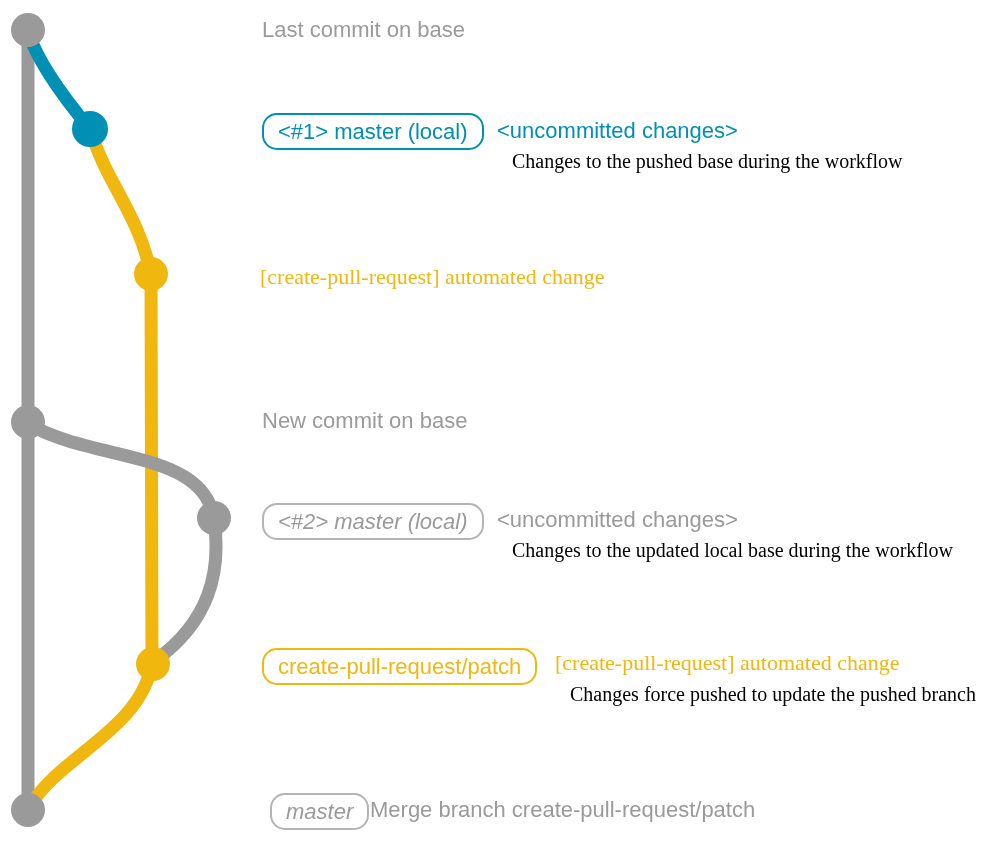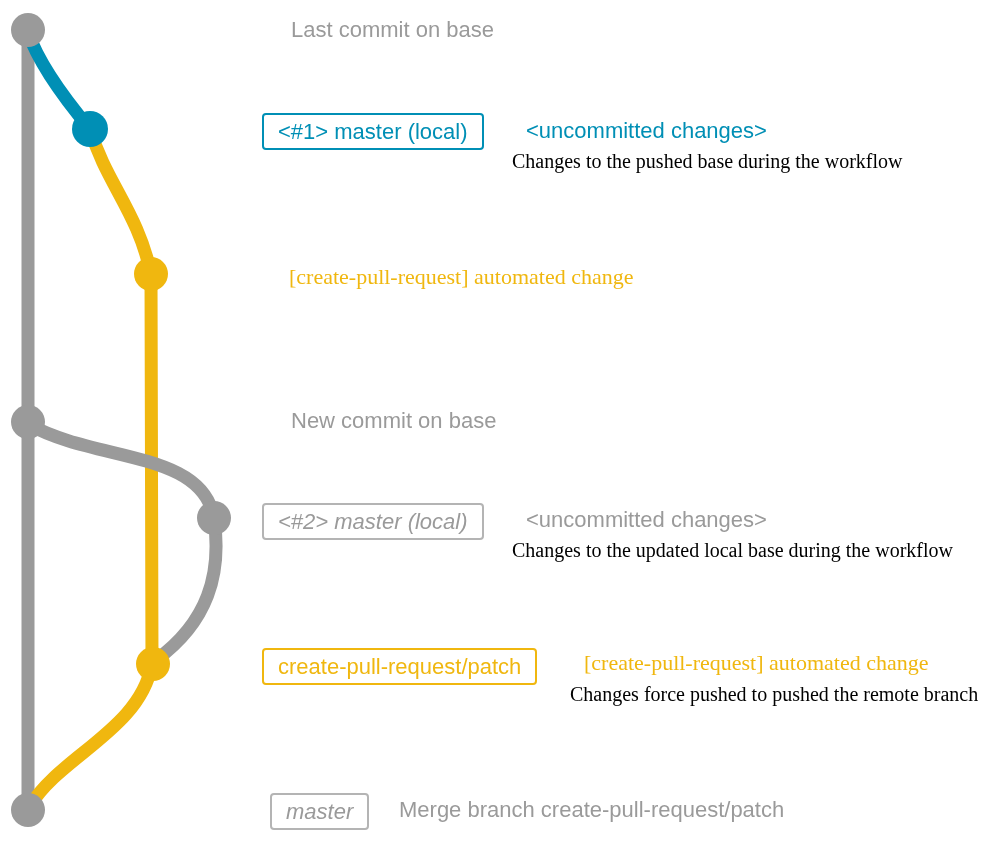--- a/index.html
+++ b/index.html
@@ -6,27 +6,27 @@
   .stage{position:relative;width:988px;height:843px;overflow:hidden;
          font-family:"Liberation Sans",sans-serif;background:var(--c-background,#fff);}
   svg{position:absolute;left:0;top:0;}
   .edge{fill:none;stroke-width:13;stroke-linecap:round;}
   .edge.gray{stroke:var(--c-gray);}
   .edge.teal{stroke:var(--c-teal);}
   .edge.yellow{stroke:var(--c-yellow);}
   .dot.gray{fill:var(--c-gray);}
   .dot.teal{fill:var(--c-teal);}
   .dot.yellow{fill:var(--c-yellow);}
-  .t{position:absolute;font:22px/26px "Liberation Sans",sans-serif;white-space:nowrap;margin-left:29px;}
+  .t{position:absolute;font:22px/26px "Liberation Sans",sans-serif;white-space:nowrap;}
   .t.gray{color:var(--c-gray);}
   .t.teal{color:var(--c-teal);}
   .t.yellow{color:var(--c-yellow);font-family:Liberation Serif, serif;}
   .sub{position:absolute;font:20px/24px "Liberation Serif",serif;color:var(--c-ink);white-space:nowrap;}
   .badge{position:absolute;display:inline-block;font:22px/27px "Liberation Sans",sans-serif;
-         padding:3px 14px;border:2px solid;border-radius:4px;background:var(--c-background,#fff);white-space:nowrap;}
+         padding:3px 14px;border:2px solid;border-radius:15px;background:var(--c-background,#fff);white-space:nowrap;}
   .badge.teal{color:var(--c-teal);border-color:var(--c-teal);}
   .badge.grayb{color:var(--c-gray);border-color:var(--c-gray-border);font-style:italic;}
   .badge.yellowb{color:var(--c-yellow);border-color:var(--c-yellow);}
 </style>
 </head>
 <body>
 
 <div class="stage">
 
   <svg width="988" height="843" viewBox="0 0 988 843">
@@ -52,18 +52,18 @@
   <div class="t yellow" style="left:260px;top:264px">[create-pull-request] automated change</div>
 
   <div class="t gray" style="left:262px;top:408px">New commit on base</div>
 
   <div class="badge grayb" style="left:262px;top:503px">&lt;#2&gt; master (local)</div>
   <div class="t gray" style="left:497px;top:507px">&lt;uncommitted changes&gt;</div>
   <div class="sub" style="left:512px;top:538px">Changes to the updated local base during the workflow</div>
 
   <div class="badge yellowb" style="left:262px;top:648px">create-pull-request/patch</div>
   <div class="t yellow" style="left:555px;top:650px">[create-pull-request] automated change</div>
-  <div class="sub" style="left:570px;top:682px">Changes force pushed to pushed the remote branch</div>
+  <div class="sub" style="left:570px;top:682px">Changes force pushed to update the pushed branch</div>
 
   <div class="badge grayb" style="left:270px;top:793px">master</div>
   <div class="t gray" style="left:370px;top:797px">Merge branch create-pull-request/patch</div>
 
 </div>
 
 </body></html>

